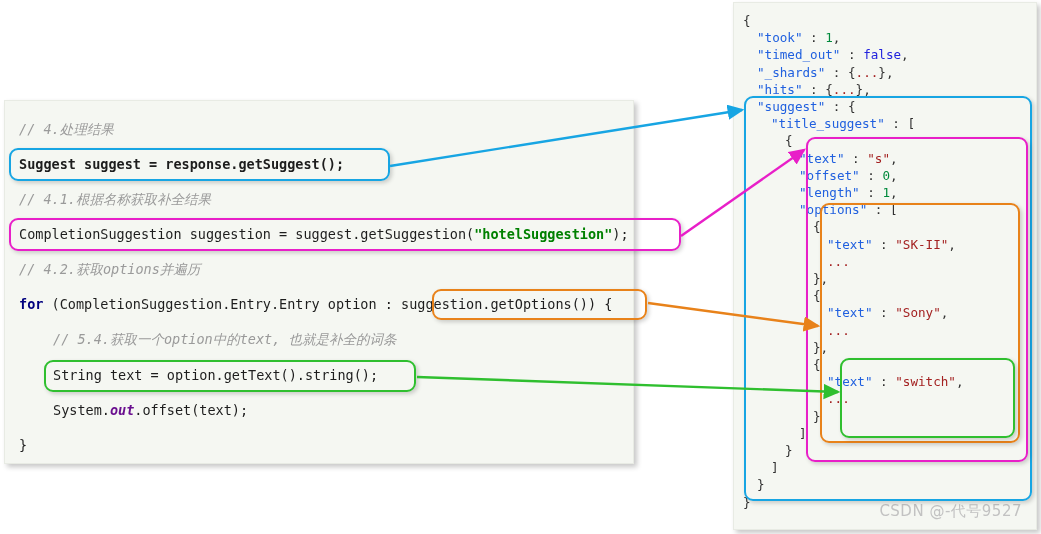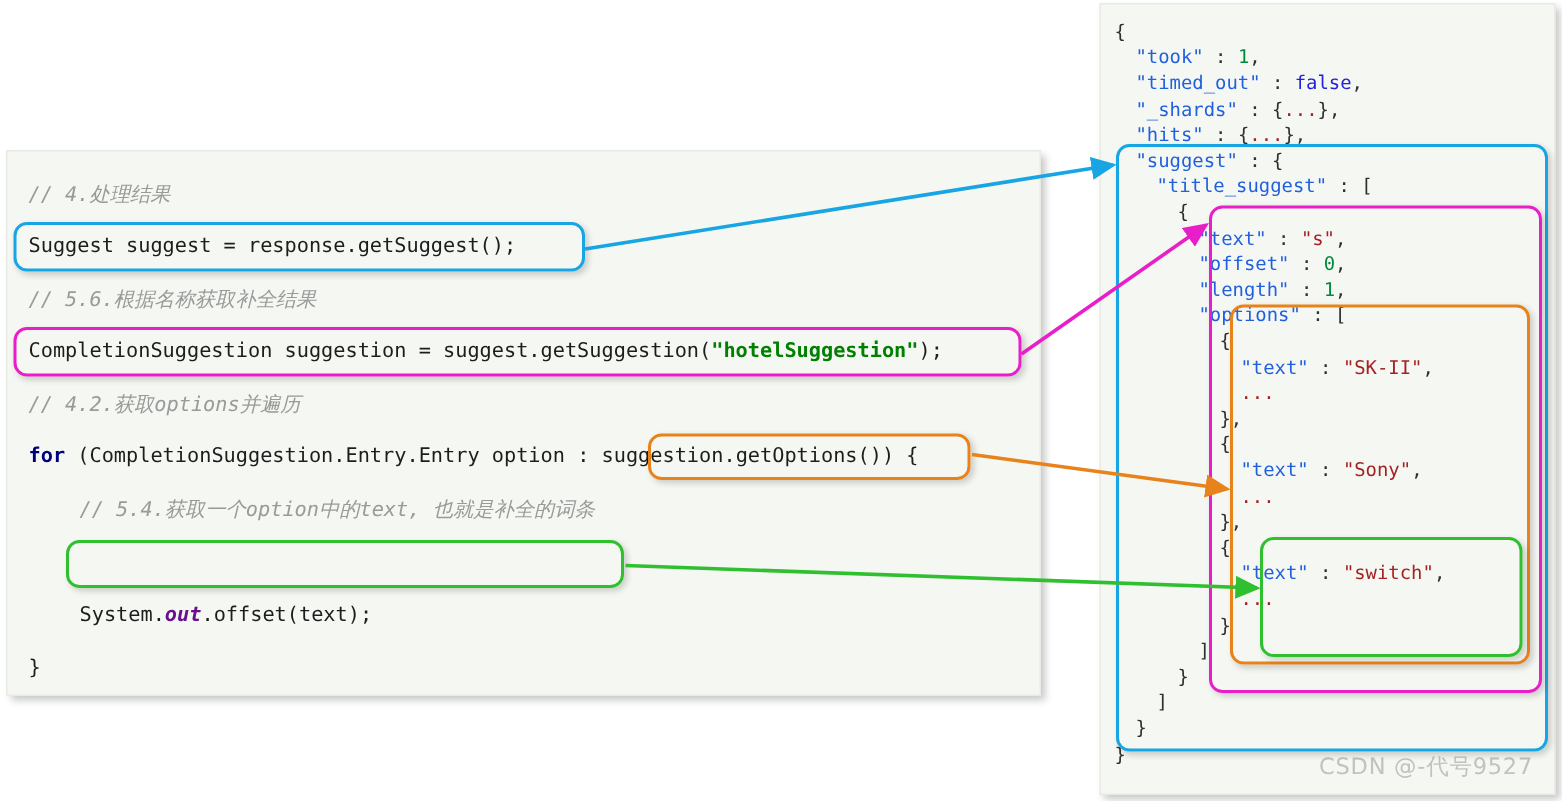--- a/index.html
+++ b/index.html
@@ -13,21 +13,21 @@
   .stage{position:absolute;left:0;top:0;width:1041px;height:534px;}
 
   
   .panel{
     position:absolute;
     background:#f5f7f2;
     box-shadow:3px 3px 5px rgba(0,0,0,0.22);
     border:1px solid #e8ebe4;
     box-sizing:border-box;
   }
-  #code-panel{left:4px;top:100px;width:690px;height:364px;}
+  #code-panel{left:4px;top:100px;width:630px;height:364px;}
   #json-panel{left:733px;top:2px;width:304px;height:528px;}
 
   
   .code{
     position:absolute;
     white-space:pre;
     font-family:"DejaVu Sans Mono","Liberation Mono",monospace;
     font-size:13.5px;
     color:#1d1d1d;
     letter-spacing:0px;
@@ -78,32 +78,33 @@
 </style>
 </head>
 <body>
 
 <div class="stage">
 
   <div class="panel" id="code-panel">
 
     <div class="code cmt" style="left:14px;top:20px;">// 4.处理结果</div>
 
-    <div class="code" style="left:14px;top:55px;">Suggest suggest = response.getSuggest();</div>
+    <div class="code" style="left:14px;top:55px;font-weight:bold;">Suggest suggest = response.getSuggest();</div>
 
-    <div class="code cmt" style="left:14px;top:90px;">// 5.6.根据名称获取补全结果</div>
+    <div class="code cmt" style="left:14px;top:90px;">// 4.1.根据名称获取补全结果</div>
 
     <div class="code" style="left:14px;top:125px;"><span>CompletionSuggestion suggestion = suggest.getSuggestion(</span><span class="str">"hotelSuggestion"</span><span>);</span></div>
 
     <div class="code cmt" style="left:14px;top:160px;">// 4.2.获取options并遍历</div>
 
     <div class="code" style="left:14px;top:195px;"><span class="kw">for</span><span> (CompletionSuggestion.Entry.Entry option : </span><span>suggestion.getOptions()</span><span>) {</span></div>
 
     <div class="code cmt" style="left:48px;top:230px;">// 5.4.获取一个option中的text, 也就是补全的词条</div>
 
+    <div class="code" style="left:48px;top:266px;">String text = option.getText().string();</div>
 
     <div class="code" style="left:48px;top:301px;"><span>System.</span><span class="fld">out</span><span>.offset(text);</span></div>
 
     <div class="code" style="left:14px;top:336px;">}</div>
   </div>
 
   <div class="panel" id="json-panel">
     <div id="json-lines">
         <div class="jl" style="left: 9px; top: 10px;"><span class="jp">{</span></div>
         <div class="jl" style="left: 23px; top: 27.2px;"><span class="jk">"took"</span><span class="jp"> : </span><span class="jnum">1</span><span class="jp">,</span></div>

